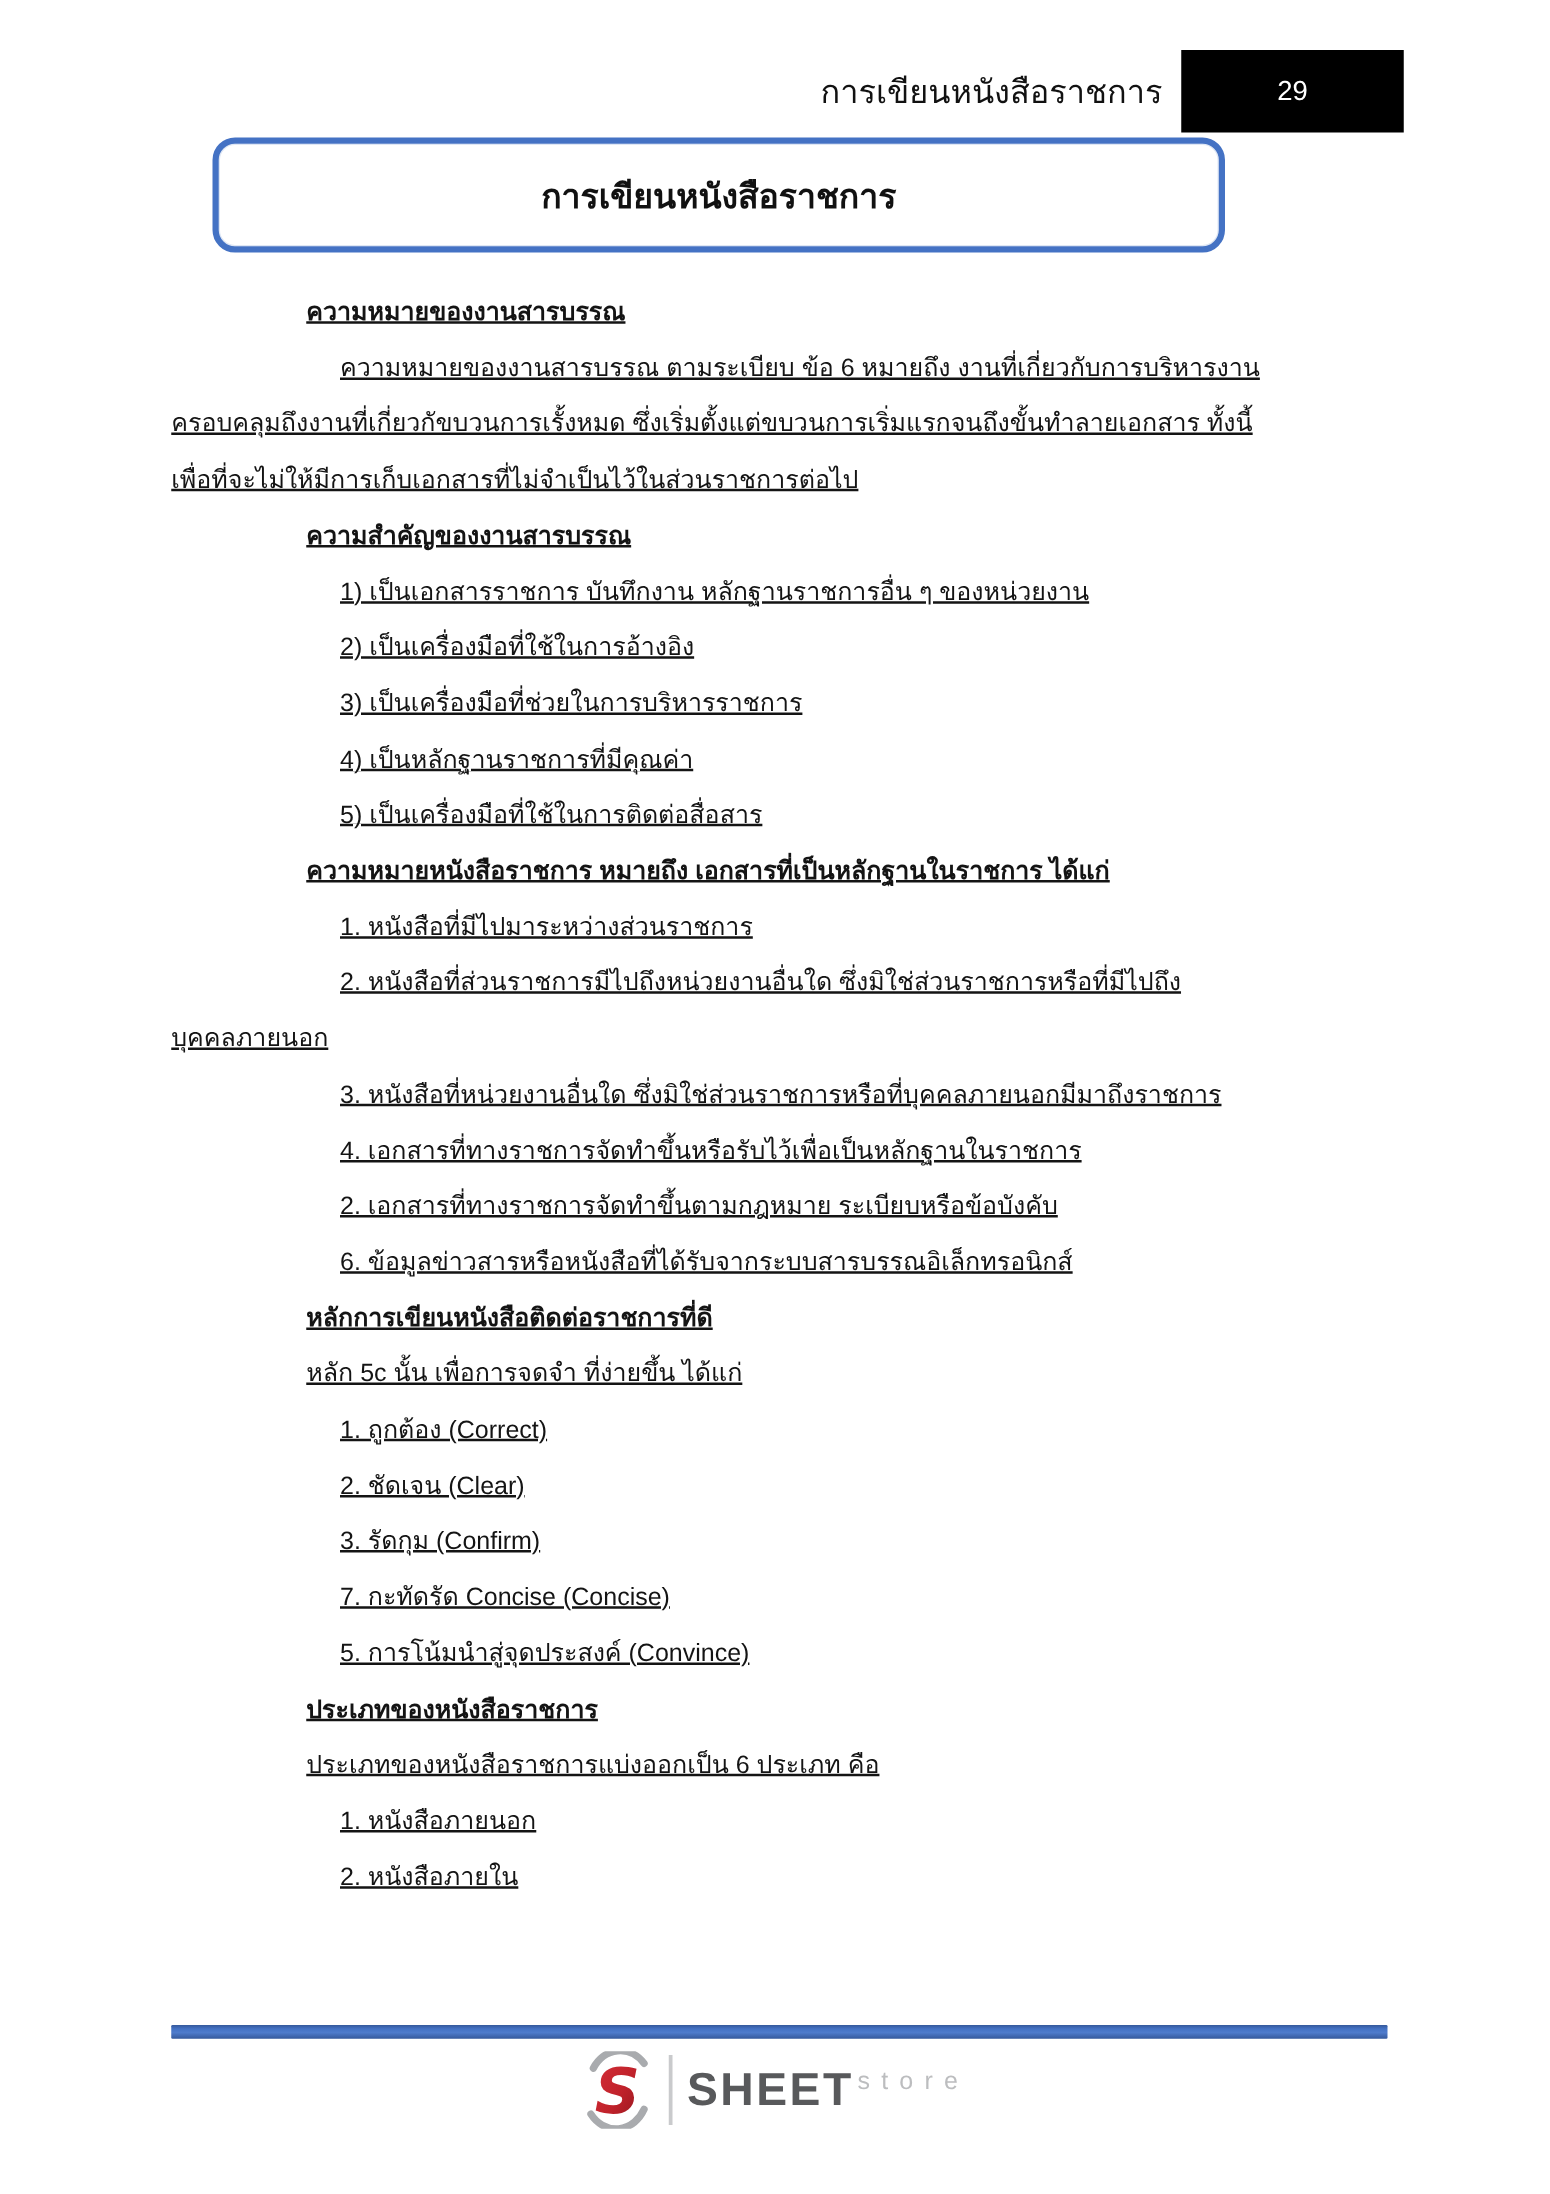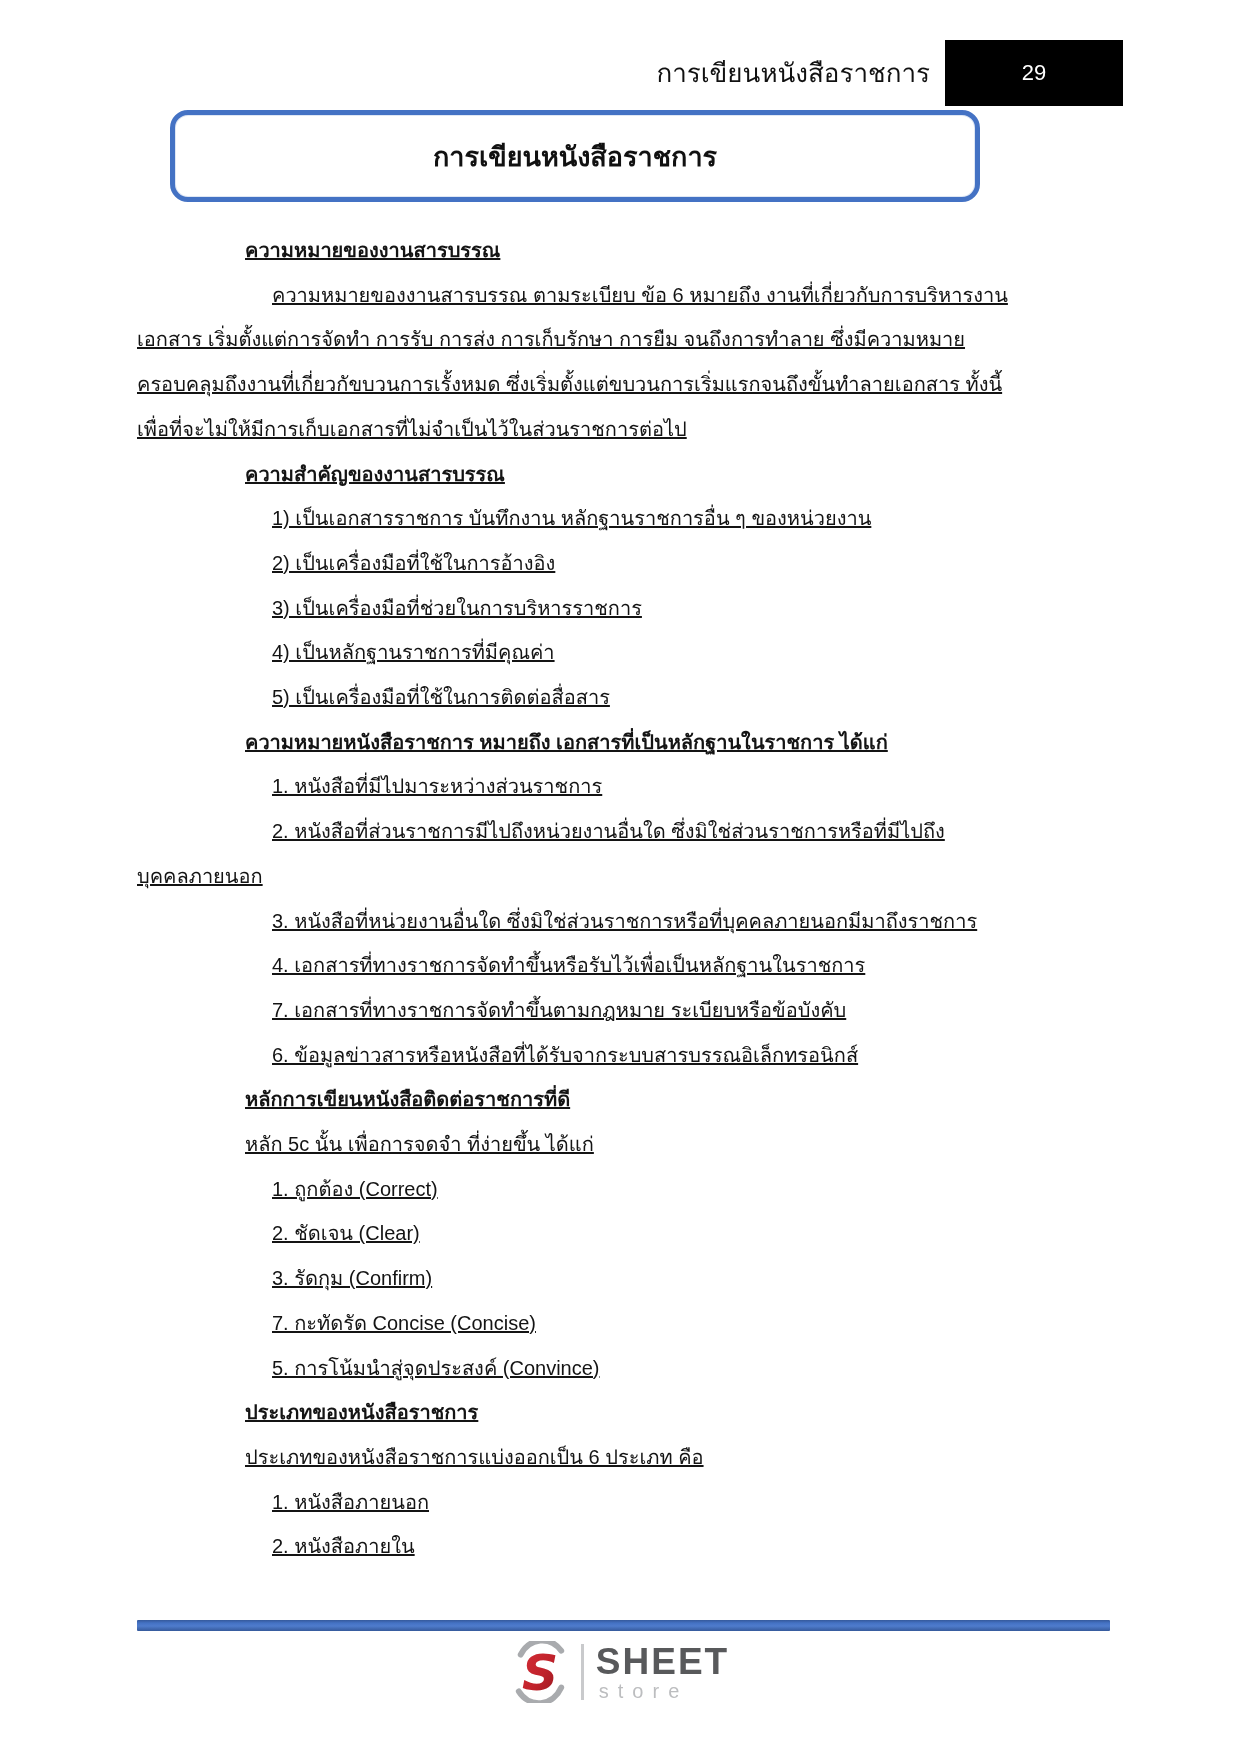--- a/index.html
+++ b/index.html
@@ -49,21 +49,21 @@
     position:absolute;left:137px;top:1620px;width:973px;height:11px;
     background:linear-gradient(180deg,#35599b 0%,#4472c4 28%,#4f7ccc 55%,#35599b 100%);
     border-radius:1px;
   }
   .footer-logo{
     position:absolute;left:0;top:1641px;width:1240px;
     display:flex;align-items:center;justify-content:center;gap:12px;
   }
   .logo-icon{width:58px;height:62px;flex:0 0 auto;}
   .logo-divider{width:3px;height:56px;background:#c9cacc;flex:0 0 auto;}
-  .logo-text{display:flex;flex-direction:column;justify-content:center;}
+  .logo-text{display:flex;flex-direction:row;justify-content:center;}
   .brand{
     font-size:37px;font-weight:bold;color:#58595b;letter-spacing:2px;line-height:36px;
   }
   .brand-sub{
     font-size:20px;color:#bcbdbf;letter-spacing:9px;line-height:18px;margin-top:2px;padding-left:3px;
   }
 </style>
 </head>
 <body style="--accent: #4472c4;">
 
@@ -75,36 +75,35 @@
     <span>29</span>
   </div>
 
   <div class="title-box">
     <span class="t">การเขียนหนังสือราชการ</span>
   </div>
 
   <div class="doc-body" id="doc-body">
       <div class="line ind-head b">ความหมายของงานสารบรรณ</div>
       <div class="line ind-item">ความหมายของงานสารบรรณ ตามระเบียบ ข้อ 6 หมายถึง งานที่เกี่ยวกับการบริหารงาน</div>
-      <div class="line ind-flush">เอกสาร เริ่มตั้งแต่การจัดทำ การรับ การส่ง การเก็บรักษา การยืม จนถึงการทำลาย ซึ่งมีความหมาย</div>
       <div class="line ind-flush">ครอบคลุมถึงงานที่เกี่ยวกัขบวนการเรั้งหมด  ซึ่งเริ่มตั้งแต่ขบวนการเริ่มแรกจนถึงขั้นทำลายเอกสาร  ทั้งนี้</div>
       <div class="line ind-flush">เพื่อที่จะไม่ให้มีการเก็บเอกสารที่ไม่จำเป็นไว้ในส่วนราชการต่อไป</div>
       <div class="line ind-head b">ความสำคัญของงานสารบรรณ</div>
       <div class="line ind-item">1) เป็นเอกสารราชการ  บันทึกงาน  หลักฐานราชการอื่น ๆ ของหน่วยงาน</div>
       <div class="line ind-item">2) เป็นเครื่องมือที่ใช้ในการอ้างอิง</div>
       <div class="line ind-item">3) เป็นเครื่องมือที่ช่วยในการบริหารราชการ</div>
       <div class="line ind-item">4) เป็นหลักฐานราชการที่มีคุณค่า</div>
       <div class="line ind-item">5) เป็นเครื่องมือที่ใช้ในการติดต่อสื่อสาร</div>
       <div class="line ind-head b">ความหมายหนังสือราชการ หมายถึง เอกสารที่เป็นหลักฐานในราชการ ได้แก่</div>
       <div class="line ind-item">1. หนังสือที่มีไปมาระหว่างส่วนราชการ</div>
       <div class="line ind-item">2. หนังสือที่ส่วนราชการมีไปถึงหน่วยงานอื่นใด  ซึ่งมิใช่ส่วนราชการหรือที่มีไปถึง</div>
       <div class="line ind-flush">บุคคลภายนอก</div>
       <div class="line ind-item">3. หนังสือที่หน่วยงานอื่นใด ซึ่งมิใช่ส่วนราชการหรือที่บุคคลภายนอกมีมาถึงราชการ</div>
       <div class="line ind-item">4. เอกสารที่ทางราชการจัดทำขึ้นหรือรับไว้เพื่อเป็นหลักฐานในราชการ</div>
-      <div class="line ind-item">7. เอกสารที่ทางราชการจัดทำขึ้นตามกฎหมาย  ระเบียบหรือข้อบังคับ</div>
+      <div class="line ind-item">2. เอกสารที่ทางราชการจัดทำขึ้นตามกฎหมาย  ระเบียบหรือข้อบังคับ</div>
       <div class="line ind-item">6. ข้อมูลข่าวสารหรือหนังสือที่ได้รับจากระบบสารบรรณอิเล็กทรอนิกส์</div>
       <div class="line ind-head b">หลักการเขียนหนังสือติดต่อราชการที่ดี</div>
       <div class="line ind-head">หลัก 5c นั้น เพื่อการจดจำ ที่ง่ายขึ้น ได้แก่</div>
       <div class="line ind-item">1. ถูกต้อง (Correct)</div>
       <div class="line ind-item">2. ชัดเจน (Clear)</div>
       <div class="line ind-item">3. รัดกุม (Confirm)</div>
       <div class="line ind-item">7. กะทัดรัด Concise (Concise)</div>
       <div class="line ind-item">5. การโน้มนำสู่จุดประสงค์ (Convince)</div>
       <div class="line ind-head b">ประเภทของหนังสือราชการ</div>
       <div class="line ind-head">ประเภทของหนังสือราชการแบ่งออกเป็น 6 ประเภท คือ</div>

